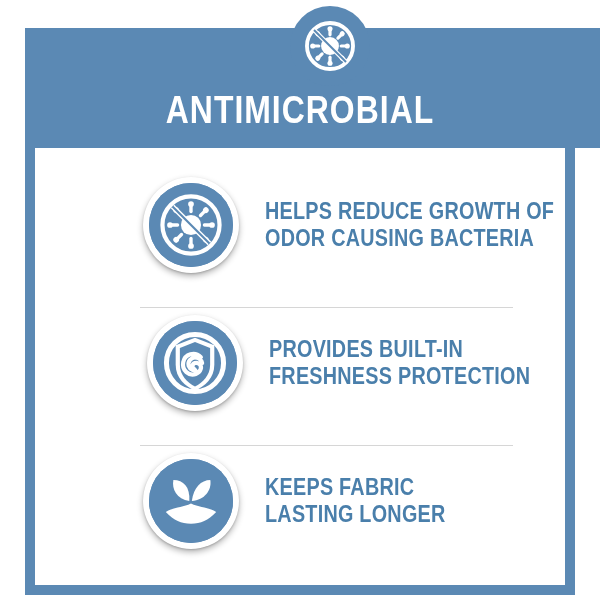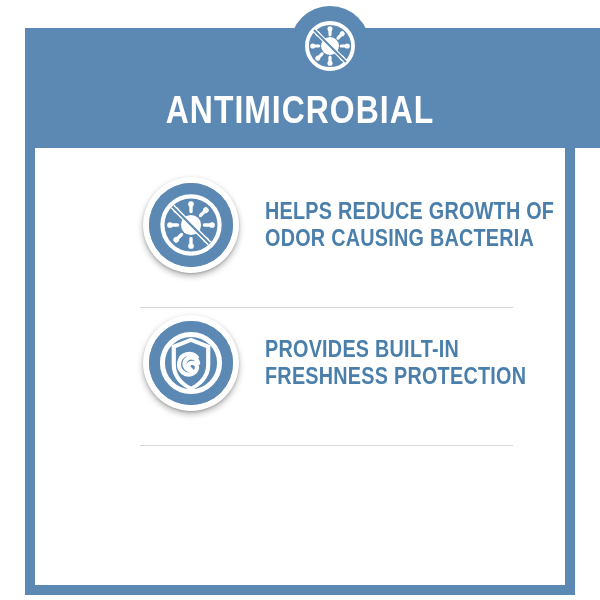--- a/index.html
+++ b/index.html
@@ -97,21 +97,21 @@
   .feature-row {
     position: absolute;
     left: 0;
     width: 530px;
     height: 118px;
     display: flex;
     align-items: center;
     margin-left: 12px;
   }
   .feature-row.row-0 { top: 18px; }
-  .feature-row.row-1 { top: 156px; }
+  .feature-row.row-1 { top: 156px; justify-content: center; }
   .feature-row.row-2 { top: 294px; }
 
   .badge {
     position: relative;
     margin-left: 96px;
     width: 96px;
     height: 96px;
     flex: 0 0 96px;
     border-radius: 50%;
     background: #ffffff;
@@ -258,16 +258,35 @@
           </svg>
         </div>
         <div class="feature-text">
           <span class="line">PROVIDES BUILT-IN</span>
           <span class="line">FRESHNESS PROTECTION</span>
         </div>
       </div>
 
       <div class="divider d-1"></div>
 
+      <div class="feature-row row-2">
+        <div class="badge">
+          <div class="disc"></div>
+          <svg viewBox="0 0 100 100" aria-hidden="true">
+            <circle cx="50" cy="50" r="50" fill="#5b89b4"></circle>
+
+            <path d="M48 50 C33 48 27 36 29 25 C41 25 49 33 48 50 Z" fill="#ffffff"></path>
+
+            <path d="M51 50 C53 34 62 25 73 25 C75 37 66 49 51 50 Z" fill="#ffffff"></path>
+
+            <path d="M20 63 C30 57 40 58 50 53 C60 58 70 57 80 63 C70 73 62 77 50 77 C38 77 30 73 20 63 Z" fill="#ffffff"></path>
+            <path d="M24 63 C33 59 42 61 50 57 C58 61 67 59 76 63 C67 70 60 73 50 73 C40 73 33 70 24 63 Z" fill="#5b89b4" opacity="0"></path>
+          </svg>
+        </div>
+        <div class="feature-text">
+          <span class="line">KEEPS FABRIC</span>
+          <span class="line">LASTING LONGER</span>
+        </div>
+      </div>
 
     </div>
   </div>
 </div>
 
 </body></html>

